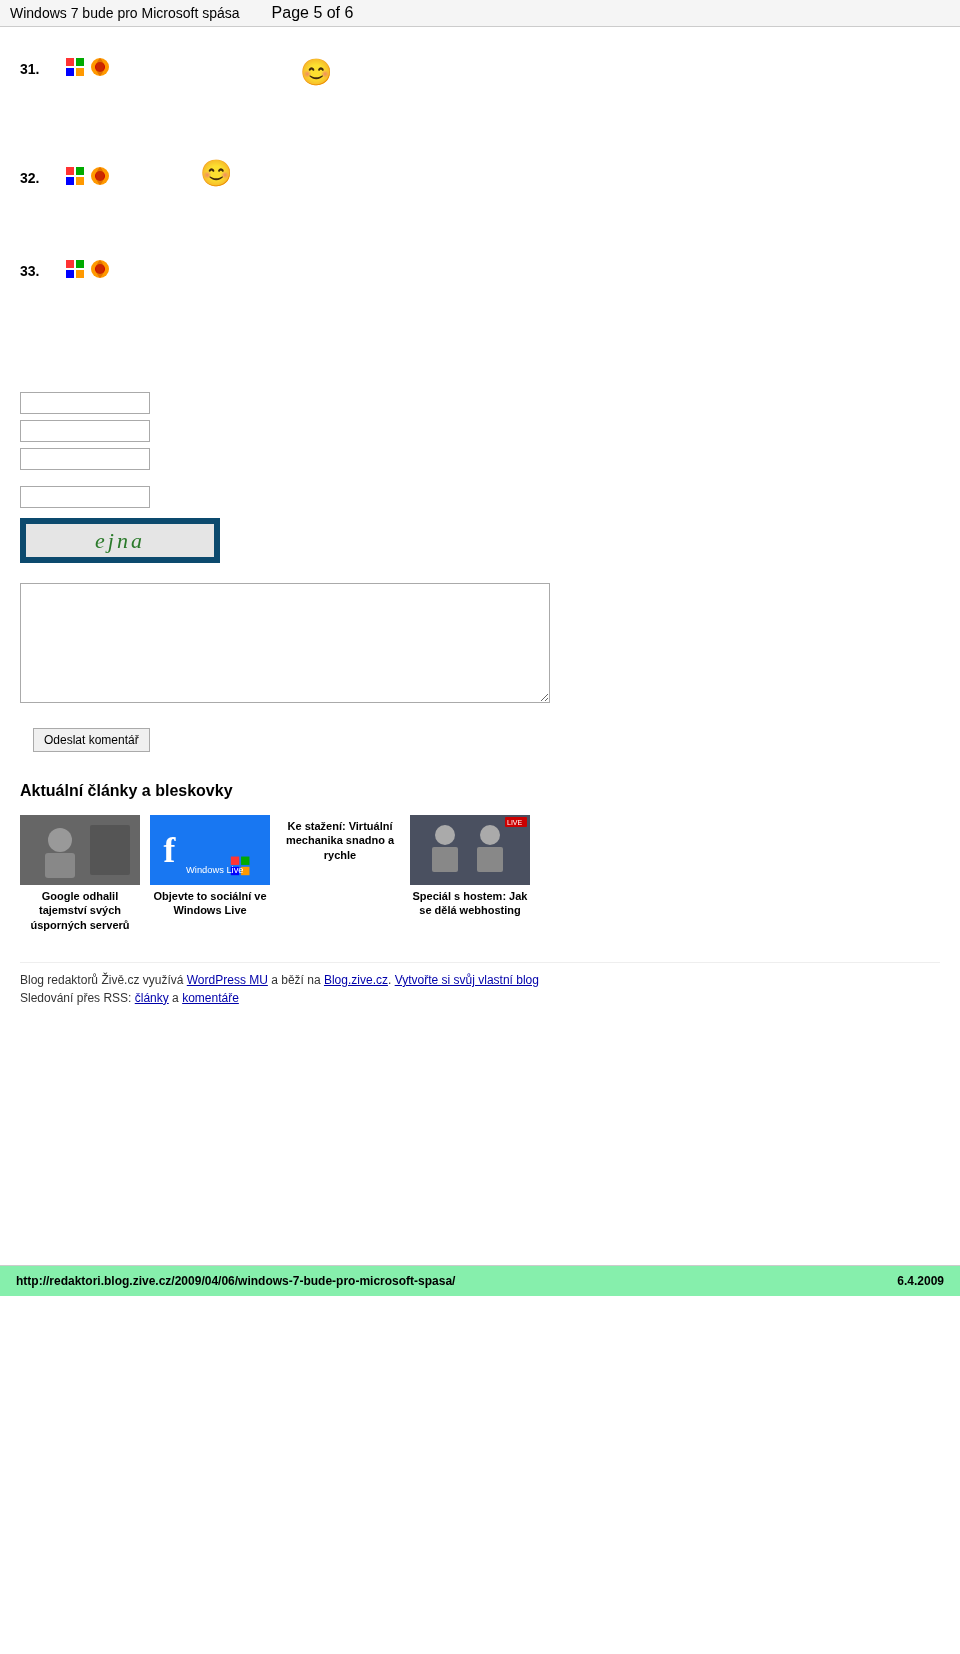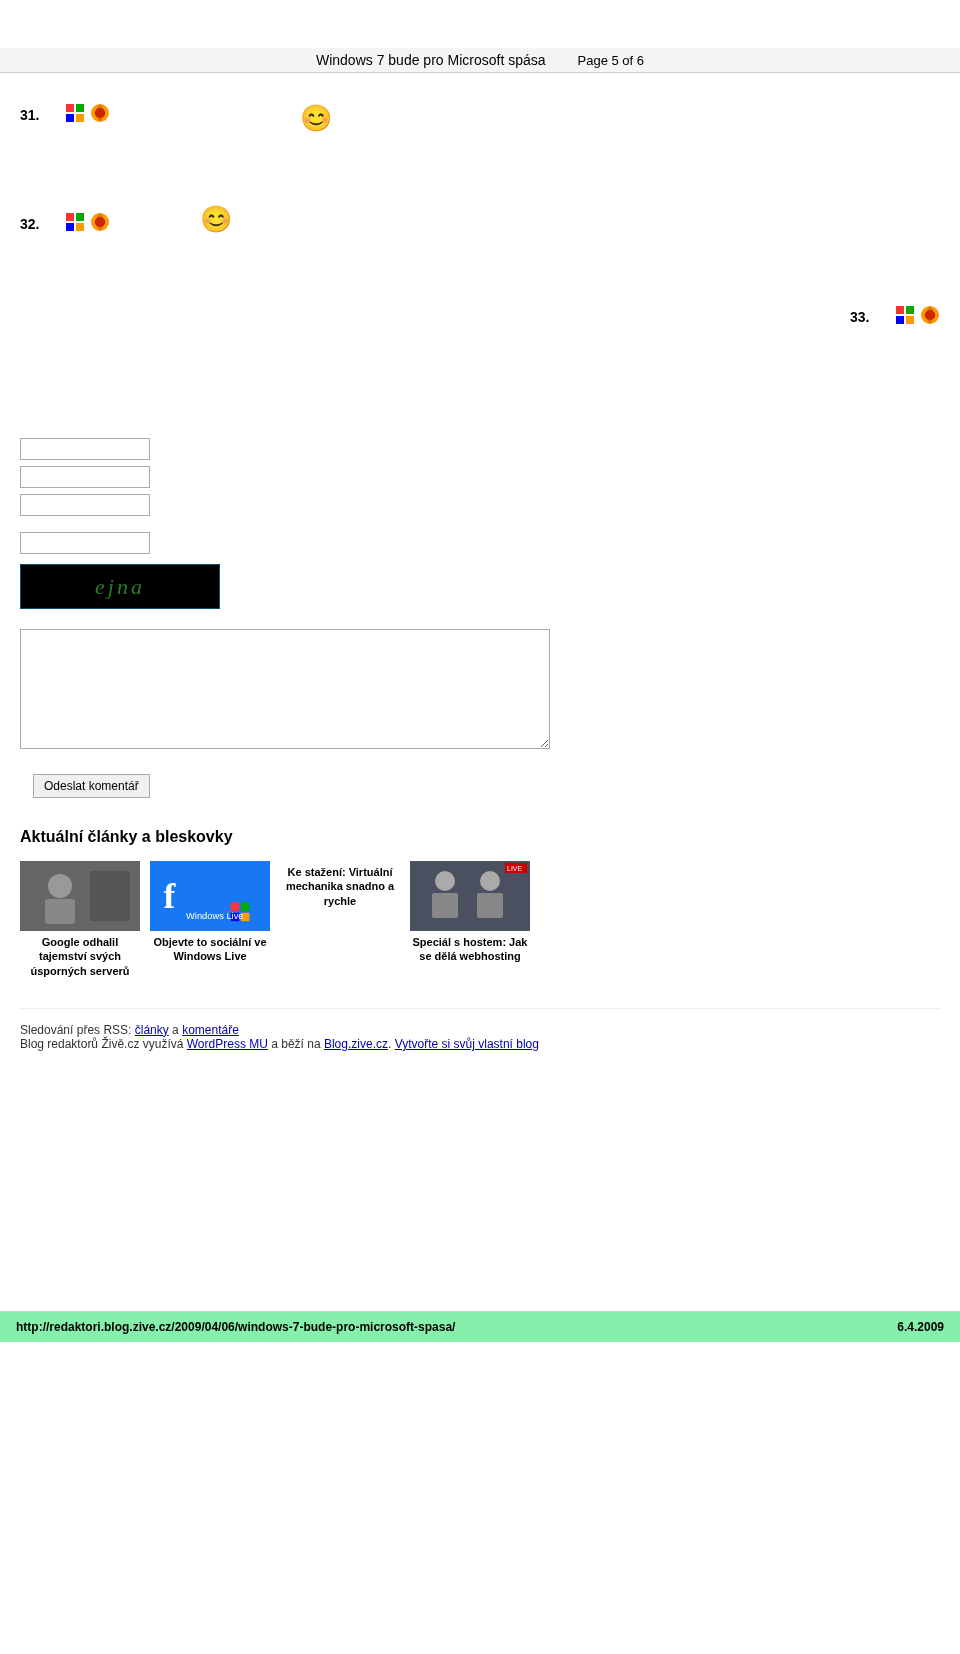--- a/index.html
+++ b/index.html
@@ -7,33 +7,32 @@
       font-family: Arial, sans-serif;
       font-size: 13px;
       color: #000;
       background: #fff;
       width: 960px;
     }
 
     
     .header-bar {
       display: flex;
-      justify-content: center;
+      justify-content: flex-start;
       align-items: center;
       padding: 4px 10px;
       border-bottom: 1px solid #ccc;
       background: #f5f5f5;
-      margin-top: 48px;
     }
     .header-title {
       font-size: 14px;
       font-weight: normal;
     }
     .header-page {
-      font-size: 13px;
+      font-size: 16px;
       padding-left: 32px;
     }
 
     
     .main-content {
       padding: 10px 20px;
     }
 
     
     .form-section {
@@ -45,27 +44,27 @@
       width: 130px;
       height: 22px;
       border: 1px solid #aaa;
       background: #fff;
       margin-bottom: 6px;
       padding: 2px 4px;
       font-size: 12px;
     }
     .captcha-box {
       margin: 10px 0;
-      border: 1px solid #0c4a6e;
+      border: 6px solid #0c4a6e;
       width: 200px;
       height: 45px;
       display: flex;
       align-items: center;
       justify-content: center;
-      background: #000000;
+      background: #e5e5e5;
     }
     .captcha-text {
       font-size: 22px;
       font-family: Georgia, serif;
       color: #2a7a2a;
       font-style: italic;
       letter-spacing: 3px;
     }
 
     
@@ -209,21 +208,21 @@
           <path d="M10 1 Q14 5 14 10 Q14 15 10 19 Q6 15 6 10 Q6 5 10 1Z" fill="rgba(200,80,0,0.5)"></path>
         </svg>
       </span>
     </div>
 
     <div style="margin-left: 80px; font-size:26px;">😊</div>
   </div>
 
   <div style="height: 60px;"></div>
 
-  <div style="display:flex; align-items:center; gap:6px; margin-bottom: 10px; justify-content: flex-end;">
+  <div style="display:flex; align-items:center; gap:6px; margin-bottom: 10px;">
     <span style="font-size:14px; font-weight:bold; min-width:40px;">33.</span>
     <span>
       <svg width="18" height="18" viewBox="0 0 18 18">
         <rect x="0" y="0" width="8" height="8" fill="#f33"></rect>
         <rect x="10" y="0" width="8" height="8" fill="#0a0"></rect>
         <rect x="0" y="10" width="8" height="8" fill="#00f"></rect>
         <rect x="10" y="10" width="8" height="8" fill="#f90"></rect>
       </svg>
     </span>
     <span>
@@ -321,33 +320,33 @@
         </div>
         <div class="article-label">
           <strong>Speciál s hostem: Jak se dělá webhosting</strong>
         </div>
       </div>
 
     </div>
   </div>
 
   <div class="footer">
-    <p style="margin-top: 4px;">
-      <span>Sledování přes RSS:</span>
-      <a href="#">články</a>
-      <span>a</span>
-      <a href="#">komentáře</a>
-    </p>
     <p>
       <span>Blog redaktorů Živě.cz využívá</span>
       <a href="#">WordPress MU</a>
       <span>a běží na</span>
       <a href="#">Blog.zive.cz</a><span>.</span>
       <a href="#">Vytvořte si svůj vlastní blog</a>
     </p>
+    <p style="margin-top: 4px;">
+      <span>Sledování přes RSS:</span>
+      <a href="#">články</a>
+      <span>a</span>
+      <a href="#">komentáře</a>
+    </p>
   </div>
 
   <div style="height: 200px;"></div>
 
 </div>
 
 <div class="footer-url">
   <span>http://redaktori.blog.zive.cz/2009/04/06/windows-7-bude-pro-microsoft-spasa/</span>
   <span>6.4.2009</span>
 </div>

